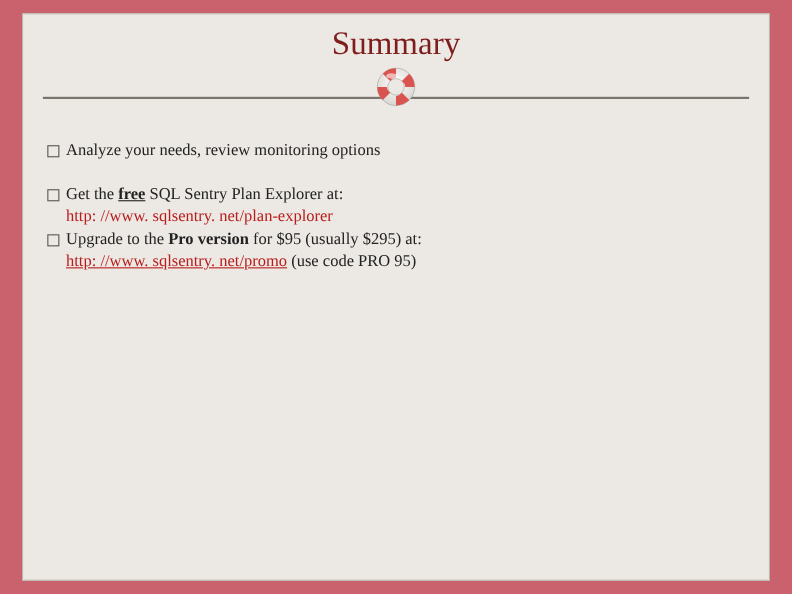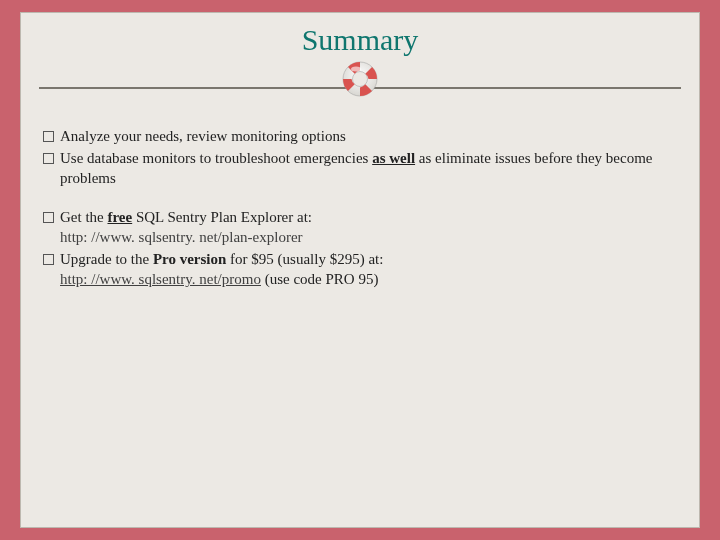--- a/index.html
+++ b/index.html
@@ -22,21 +22,21 @@
     bottom: 12px;
     background: #ece9e4;
     border: 1px solid #bdb8af;
   }
   .title-wrap {
     text-align: center;
     padding-top: 10px;
   }
   .title {
     font-size: 30px;
-    color: #0f766e;
+    color: #7f1d1d;
     font-weight: normal;
   }
   .icon-wrap {
     text-align: center;
     margin-top: 2px;
     margin-bottom: 4px;
   }
   .hr {
     border: none;
     border-top: 2px solid #7a766e;
@@ -61,21 +61,21 @@
   .box {
     display: inline-block;
     width: 11px;
     height: 11px;
     border: 1.5px solid #555;
     margin-top: 4px;
     margin-right: 6px;
     flex-shrink: 0;
   }
   .txt { flex: 1; }
-  .txt .link { color: #404040; }
+  .txt .link { color: #b91c1c; }
   .txt .bold { font-weight: bold; }
   .txt .uline { text-decoration: underline; }
   .txt .bu { font-weight: bold; text-decoration: underline; }
 </style>
 </head>
 <body>
 
 <div class="slide">
   <div class="inner">
     <div class="title-wrap">
@@ -98,24 +98,20 @@
         <ellipse cx="16" cy="10" rx="5" ry="2.5" fill="rgba(255,255,255,0.6)"></ellipse>
       </svg>
     </div>
     <hr class="hr">
     <div class="content" id="content-root">
         <div class="group">
           <div class="item">
             <span class="box"></span>
             <span class="txt">Analyze your needs, review monitoring options</span>
           </div>
-          <div class="item">
-            <span class="box"></span>
-            <span class="txt">Use database monitors to troubleshoot emergencies <span class="bu">as well</span> as eliminate issues before they become problems</span>
-          </div>
         </div>
         <div class="group">
           <div class="item">
             <span class="box"></span>
             <span class="txt">Get the <span class="bu">free</span> SQL Sentry Plan Explorer at: <br><span class="link">http: //www. sqlsentry. net/plan-explorer</span></span>
           </div>
           <div class="item">
             <span class="box"></span>
             <span class="txt">Upgrade to the <span class="bold">Pro version</span> for $95 (usually $295) at: <br><span class="link uline">http: //www. sqlsentry. net/promo</span>  (use code PRO 95)</span>
           </div>

